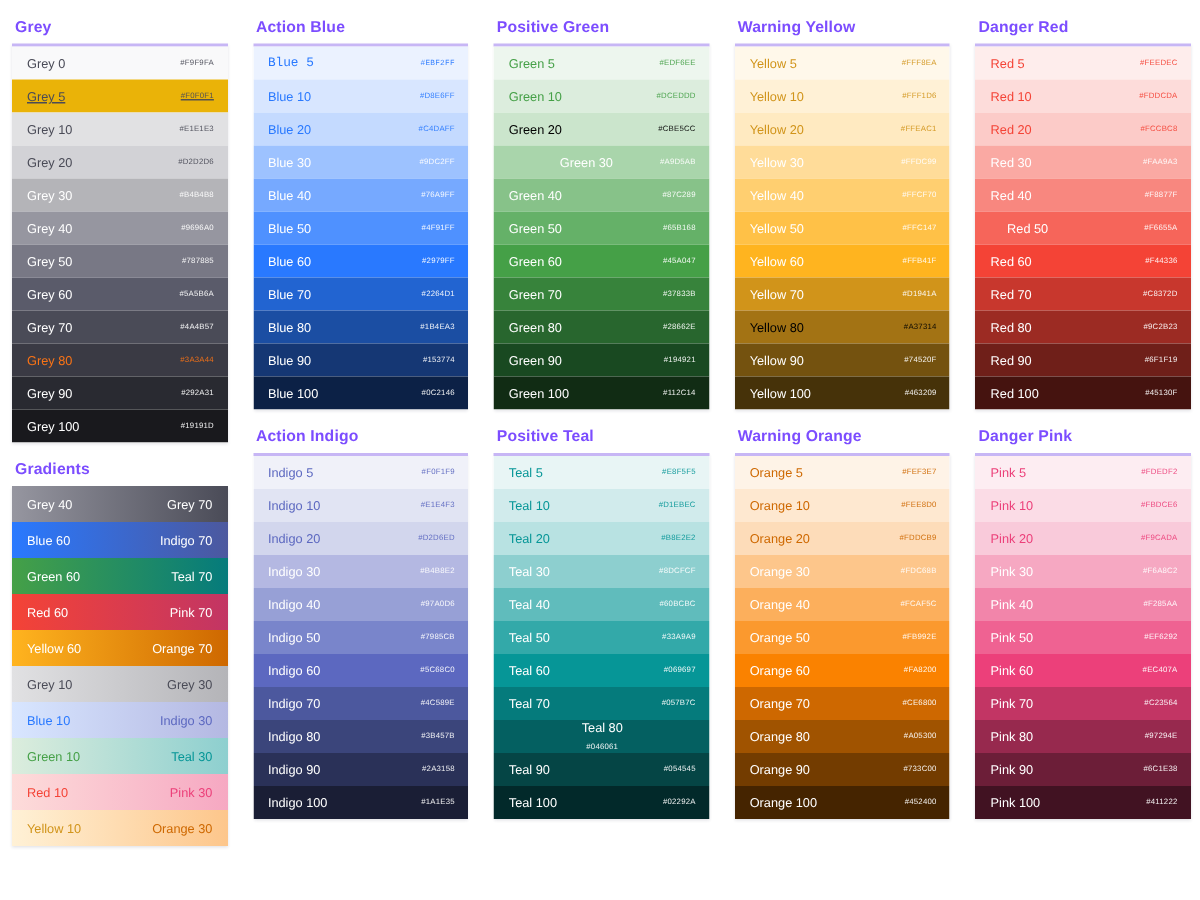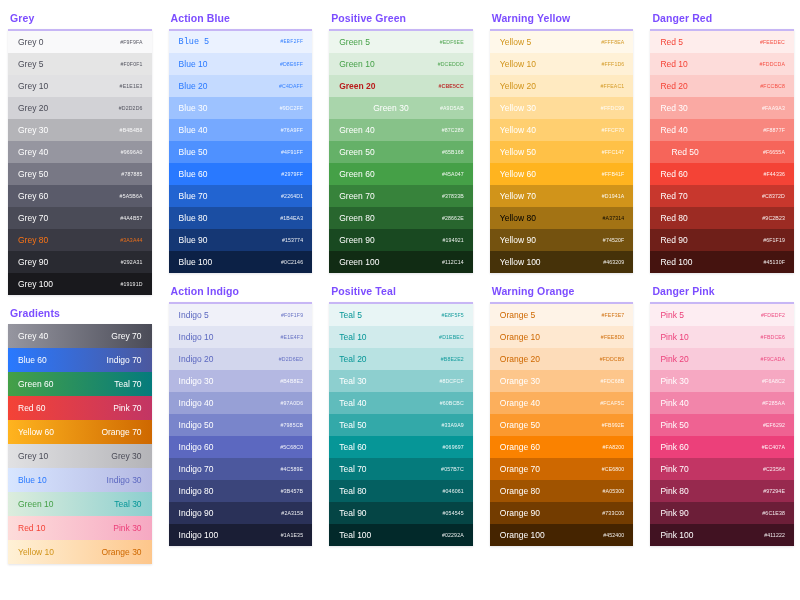--- a/index.html
+++ b/index.html
@@ -93,21 +93,21 @@
 <div class="page">
   <div class="grid" id="grid">
       <div class="col">
         <div class="section">
           <div class="section-title" style="color: rgb(124, 77, 255);">Grey</div>
           <div class="swatch-card" style="border-top-color: rgb(199, 182, 245);">
             <div class="swatch-row" style="background: rgb(249, 249, 250); color: rgb(74, 75, 87);">
               <span class="swatch-name">Grey 0</span>
               <span class="swatch-hex">#F9F9FA</span>
             </div>
-            <div class="swatch-row" style="background: #e5e5e5; color: rgb(74, 75, 87);">
+            <div class="swatch-row" style="background: #eab308; color: rgb(74, 75, 87); text-decoration: underline;">
               <span class="swatch-name">Grey 5</span>
               <span class="swatch-hex">#F0F0F1</span>
             </div>
             <div class="swatch-row" style="background: rgb(225, 225, 227); color: rgb(74, 75, 87);">
               <span class="swatch-name">Grey 10</span>
               <span class="swatch-hex">#E1E1E3</span>
             </div>
             <div class="swatch-row" style="background: rgb(210, 210, 214); color: rgb(74, 75, 87);">
               <span class="swatch-name">Grey 20</span>
               <span class="swatch-hex">#D2D2D6</span>
@@ -297,21 +297,21 @@
           <div class="section-title" style="color: rgb(124, 77, 255);">Positive Green</div>
           <div class="swatch-card" style="border-top-color: rgb(199, 182, 245);">
             <div class="swatch-row" style="background: rgb(237, 246, 238); color: rgb(69, 160, 71);">
               <span class="swatch-name">Green 5</span>
               <span class="swatch-hex">#EDF6EE</span>
             </div>
             <div class="swatch-row" style="background: rgb(220, 237, 221); color: rgb(69, 160, 71);">
               <span class="swatch-name">Green 10</span>
               <span class="swatch-hex">#DCEDDD</span>
             </div>
-            <div class="swatch-row" style="background: rgb(203, 229, 204); color: #b91c1c; font-weight: bold;">
+            <div class="swatch-row" style="background: rgb(203, 229, 204); color: #000000;">
               <span class="swatch-name">Green 20</span>
               <span class="swatch-hex">#CBE5CC</span>
             </div>
             <div class="swatch-row" style="background: rgb(169, 213, 171); color: rgb(255, 255, 255); padding-left: 44px;">
               <span class="swatch-name">Green 30</span>
               <span class="swatch-hex">#A9D5AB</span>
             </div>
             <div class="swatch-row" style="background: rgb(135, 194, 137); color: rgb(255, 255, 255);">
               <span class="swatch-name">Green 40</span>
               <span class="swatch-hex">#87C289</span>
@@ -370,21 +370,21 @@
               <span class="swatch-hex">#33A9A9</span>
             </div>
             <div class="swatch-row" style="background: rgb(6, 150, 151); color: #ffffff;">
               <span class="swatch-name">Teal 60</span>
               <span class="swatch-hex">#069697</span>
             </div>
             <div class="swatch-row" style="background: rgb(5, 123, 124); color: rgb(255, 255, 255);">
               <span class="swatch-name">Teal 70</span>
               <span class="swatch-hex">#057B7C</span>
             </div>
-            <div class="swatch-row" style="background: rgb(4, 96, 97); color: rgb(255, 255, 255);">
+            <div class="swatch-row" style="background: rgb(4, 96, 97); color: rgb(255, 255, 255); flex-direction: column;">
               <span class="swatch-name">Teal 80</span>
               <span class="swatch-hex">#046061</span>
             </div>
             <div class="swatch-row" style="background: rgb(5, 69, 69); color: rgb(255, 255, 255);">
               <span class="swatch-name">Teal 90</span>
               <span class="swatch-hex">#054545</span>
             </div>
             <div class="swatch-row" style="background: rgb(2, 41, 42); color: rgb(255, 255, 255);">
               <span class="swatch-name">Teal 100</span>
               <span class="swatch-hex">#02292A</span>

